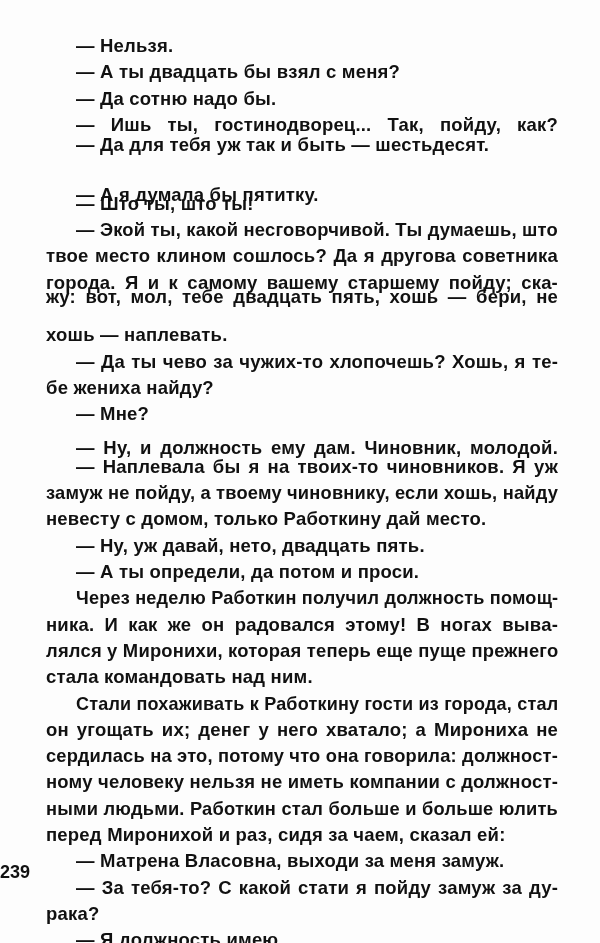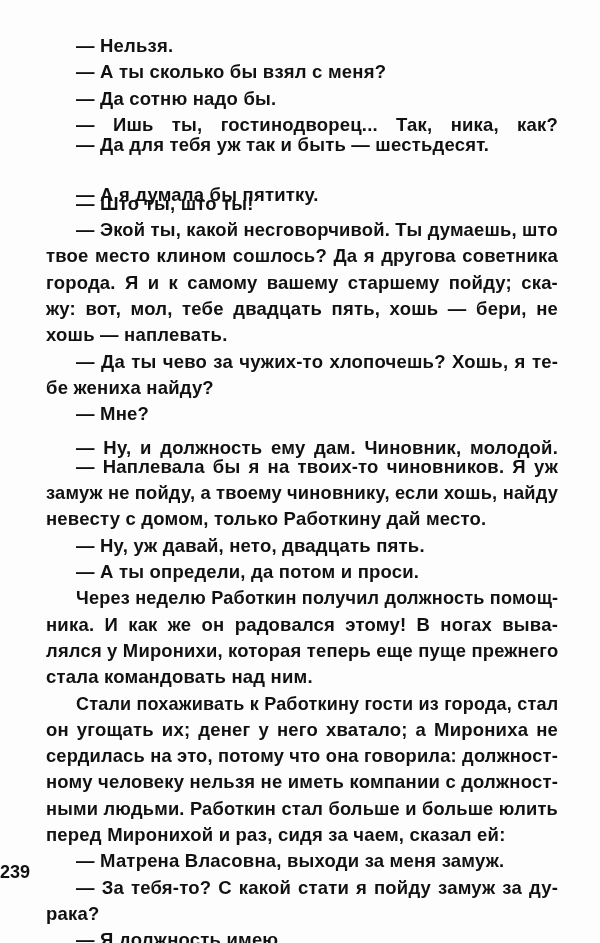--- a/index.html
+++ b/index.html
@@ -36,30 +36,30 @@
     line-height: 24px;
     font-weight: bold;
   }
 </style>
 </head>
 <body>
 
 <div class="page" id="page">
   <div id="lines">
       <div class="line indent last" style="top: 33px;">— Нельзя.</div>
-      <div class="line indent last" style="top: 59.3px;">— А ты сколько бы взял с меня?</div>
+      <div class="line indent last" style="top: 59.3px;">— А ты двадцать бы взял с меня?</div>
       <div class="line indent last" style="top: 85.6px;">— Да сотню надо бы.</div>
-      <div class="line indent" style="top: 111.9px;">— Ишь ты, гостинодворец... Так, ника, как?</div>
+      <div class="line indent" style="top: 111.9px;">— Ишь ты, гостинодворец... Так, пойду, как?</div>
       <div class="line indent last" style="top: 132px;">— Да для тебя уж так и быть — шестьдесят.</div>
       <div class="line indent last" style="top: 182px;">— А я думала бы пятитку.</div>
       <div class="line indent last" style="top: 190.8px;">— Што ты, што ты!</div>
       <div class="line indent" style="top: 217.1px; width: 485px; transform: scaleX(0.993814);">— Экой ты, какой несговорчивой. Ты думаешь, што</div>
       <div class="line" style="top: 243.4px;">твое место клином сошлось? Да я другова советника</div>
       <div class="line" style="top: 269.7px;">города. Я и к самому вашему старшему пойду; ска-</div>
-      <div class="line" style="top: 296px;">жу: вот, мол, тебе двадцать пять, хошь — бери, не</div>
+      <div class="line" style="top: 284px;">жу: вот, мол, тебе двадцать пять, хошь — бери, не</div>
       <div class="line last" style="top: 322.3px;">хошь — наплевать.</div>
       <div class="line indent" style="top: 348.6px;">— Да ты чево за чужих-то хлопочешь? Хошь, я те-</div>
       <div class="line last" style="top: 374.9px;">бе жениха найду?</div>
       <div class="line indent last" style="top: 401.2px;">— Мне?</div>
       <div class="line indent" style="top: 435px;">— Ну, и должность ему дам. Чиновник, молодой.</div>
       <div class="line indent" style="top: 453.8px;">— Наплевала бы я на твоих-то чиновников. Я уж</div>
       <div class="line" style="top: 480.1px; width: 518px; transform: scaleX(0.988417);">замуж не пойду, а твоему чиновнику, если хошь, найду</div>
       <div class="line last" style="top: 506.4px;">невесту с домом, только Работкину дай место.</div>
       <div class="line indent last" style="top: 532.7px;">— Ну, уж давай, нето, двадцать пять.</div>
       <div class="line indent last" style="top: 559px;">— А ты определи, да потом и проси.</div>

